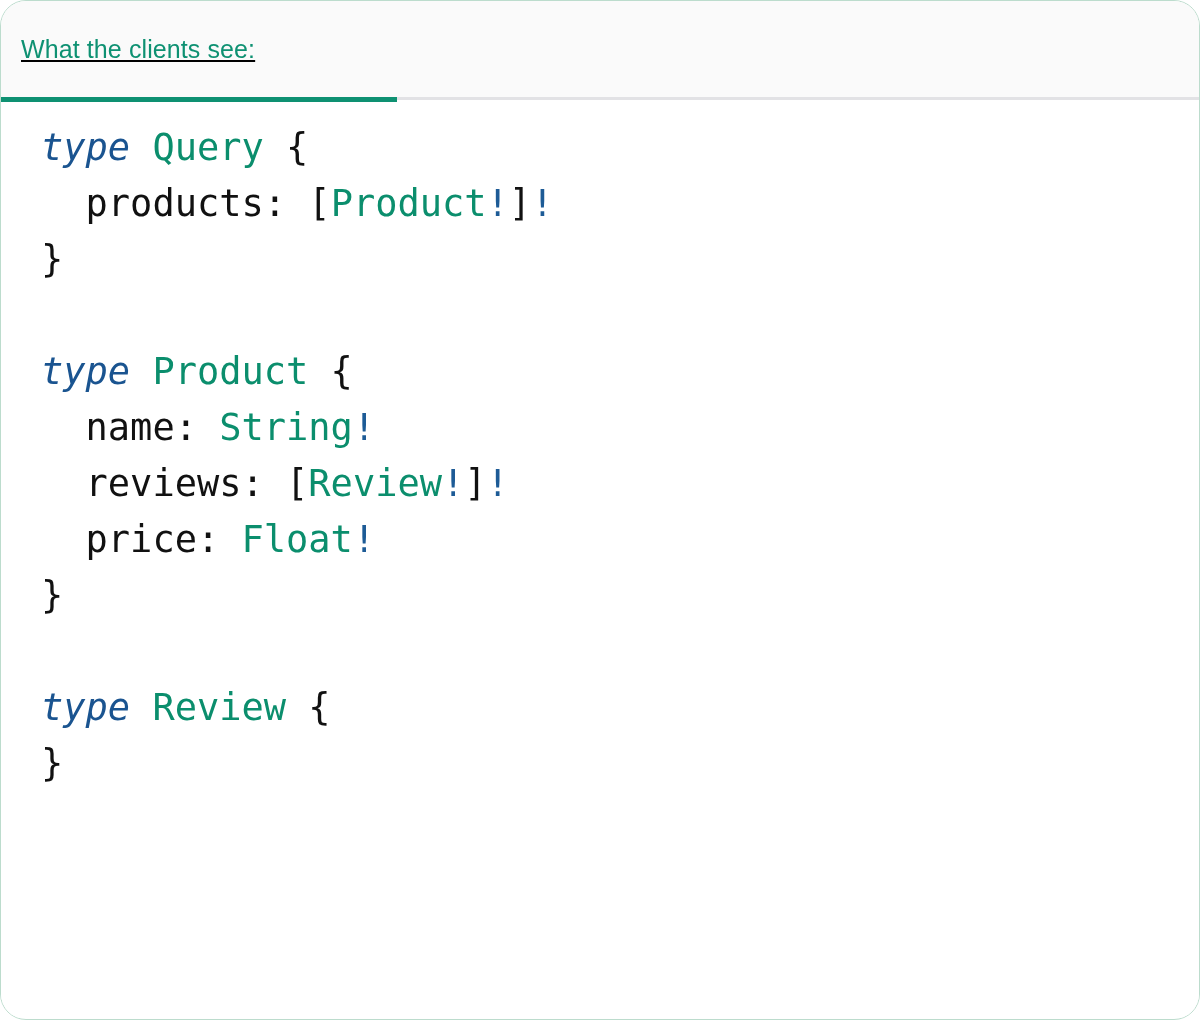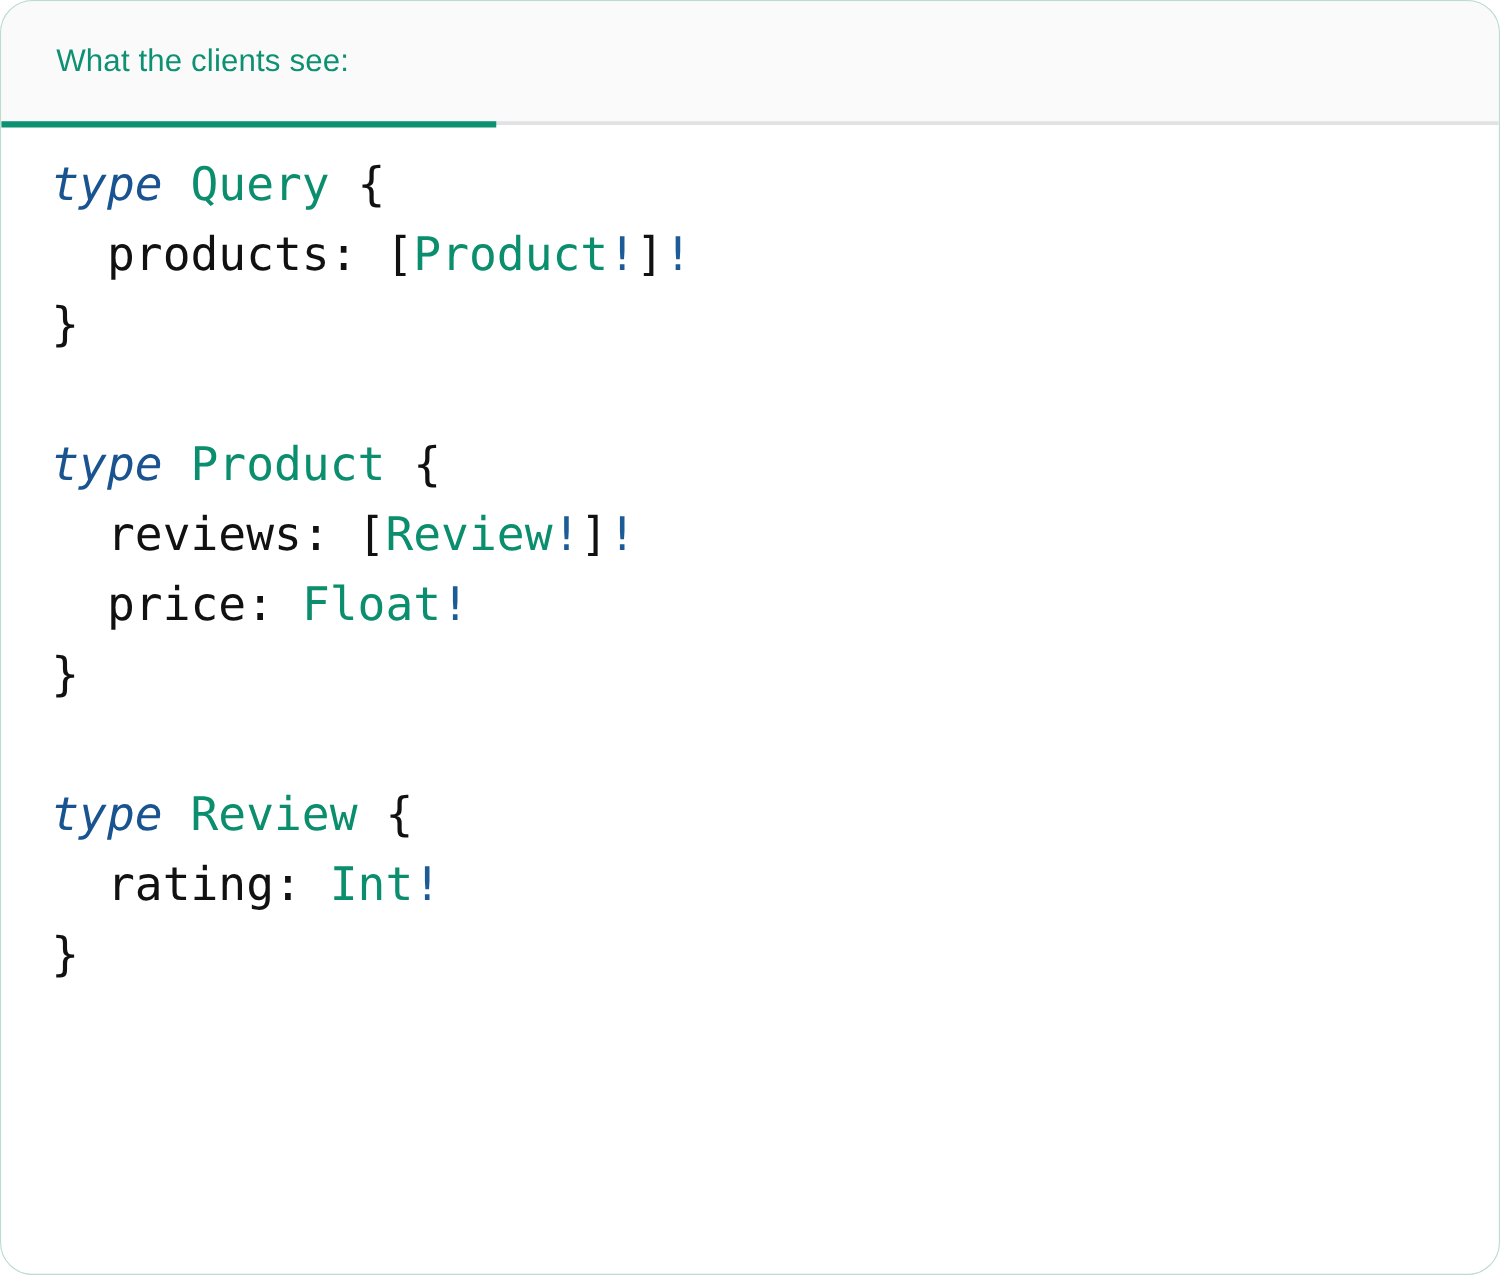--- a/index.html
+++ b/index.html
@@ -38,23 +38,24 @@
     display: flex;
     align-items: center;
   }
   .tab {
     position: relative;
     box-sizing: border-box;
     height: 99px;
     width: 396px;
     display: flex;
     align-items: center;
-    padding-left: 44px;
+    padding-left: 20px;
     background: transparent;
     cursor: default;
+    text-decoration: underline;
   }
   .tab-label {
     font-family: "Liberation Sans", sans-serif;
     font-size: 25px;
     font-weight: 400;
     letter-spacing: 0.1px;
     color: #0e9172;
     white-space: nowrap;
   }
   .tab-underline {
@@ -106,23 +107,23 @@
       <span class="tab-underline"></span>
     </div>
   </div>
 
   <div class="code-area">
     <pre class="code" id="code-root"><span class="code-line"><span class="tok-kw">type</span><span class="tok-punct"> </span><span class="tok-type">Query</span><span class="tok-punct"> </span><span class="tok-punct">{</span>
 </span><span class="code-line"><span class="tok-punct">  </span><span class="tok-field">products</span><span class="tok-punct">: </span><span class="tok-punct">[</span><span class="tok-type">Product</span><span class="tok-bang">!</span><span class="tok-punct">]</span><span class="tok-bang">!</span>
 </span><span class="code-line"><span class="tok-punct">}</span>
 </span><span class="code-line">
 </span><span class="code-line"><span class="tok-kw">type</span><span class="tok-punct"> </span><span class="tok-type">Product</span><span class="tok-punct"> </span><span class="tok-punct">{</span>
+</span><span class="code-line"><span class="tok-punct">  </span><span class="tok-field">name</span><span class="tok-punct">: </span><span class="tok-type">String</span><span class="tok-bang">!</span>
 </span><span class="code-line"><span class="tok-punct">  </span><span class="tok-field">reviews</span><span class="tok-punct">: </span><span class="tok-punct">[</span><span class="tok-type">Review</span><span class="tok-bang">!</span><span class="tok-punct">]</span><span class="tok-bang">!</span>
 </span><span class="code-line"><span class="tok-punct">  </span><span class="tok-field">price</span><span class="tok-punct">: </span><span class="tok-type">Float</span><span class="tok-bang">!</span>
 </span><span class="code-line"><span class="tok-punct">}</span>
 </span><span class="code-line">
 </span><span class="code-line"><span class="tok-kw">type</span><span class="tok-punct"> </span><span class="tok-type">Review</span><span class="tok-punct"> </span><span class="tok-punct">{</span>
-</span><span class="code-line"><span class="tok-punct">  </span><span class="tok-field">rating</span><span class="tok-punct">: </span><span class="tok-type">Int</span><span class="tok-bang">!</span>
 </span><span class="code-line"><span class="tok-punct">}</span>
 </span></pre>
   </div>
 
 </div>
 
 </body></html>

